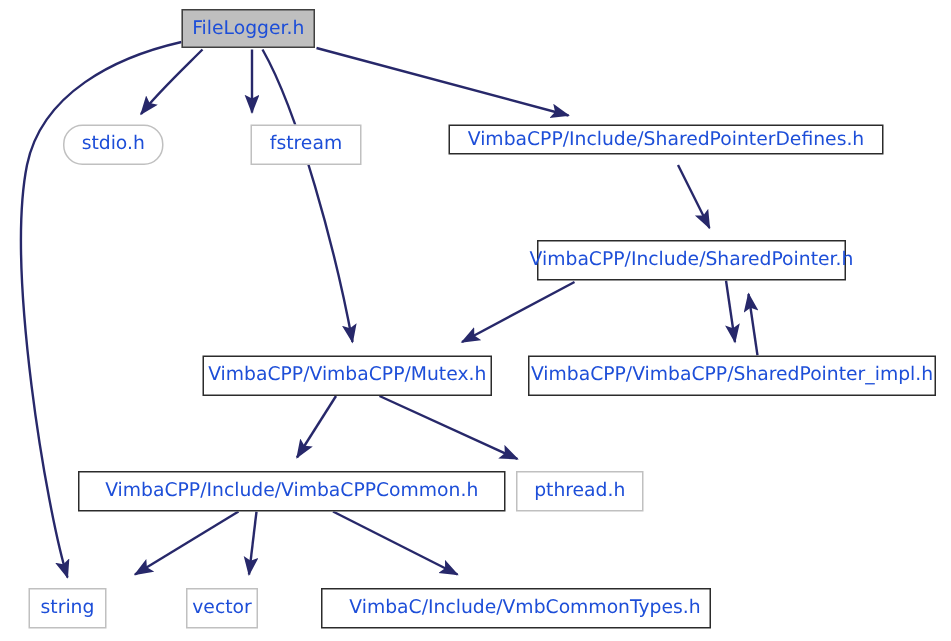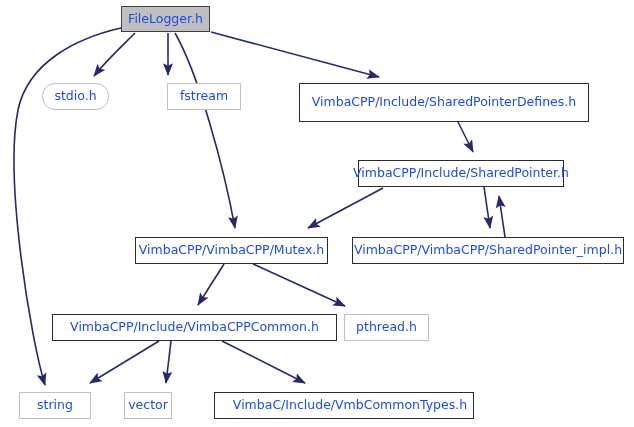--- a/index.html
+++ b/index.html
@@ -81,39 +81,39 @@
   <div id="node-group">
       <div class="graph-node current" style="left: 121px; top: 6px; width: 89px; height: 26px;">
         <span class="node-label">FileLogger.h</span>
       </div>
       <div class="graph-node" style="left: 42px; top: 83px; width: 67px; height: 27px; border-radius: 13px;">
         <span class="node-label">stdio.h</span>
       </div>
       <div class="graph-node" style="left: 131px; top: 83px; width: 74px; height: 27px; margin-left: 36px;">
         <span class="node-label">fstream</span>
       </div>
-      <div class="graph-node strong" style="left: 299px; top: 83px; width: 290px; height: 39px;">
+      <div class="graph-node strong" style="left: 299px; top: 83px; width: 290px; height: 20px;">
         <span class="node-label">VimbaCPP/Include/SharedPointerDefines.h</span>
       </div>
       <div class="graph-node strong" style="left: 358px; top: 160px; width: 206px; height: 27px;">
         <span class="node-label">VimbaCPP/Include/SharedPointer.h</span>
       </div>
       <div class="graph-node strong" style="left: 135px; top: 237px; width: 193px; height: 27px;">
         <span class="node-label">VimbaCPP/VimbaCPP/Mutex.h</span>
       </div>
       <div class="graph-node strong" style="left: 352px; top: 237px; width: 272px; height: 27px;">
         <span class="node-label">VimbaCPP/VimbaCPP/SharedPointer_impl.h</span>
       </div>
       <div class="graph-node strong" style="left: 52px; top: 314px; width: 285px; height: 27px;">
         <span class="node-label">VimbaCPP/Include/VimbaCPPCommon.h</span>
       </div>
       <div class="graph-node" style="left: 344px; top: 314px; width: 85px; height: 27px;">
         <span class="node-label">pthread.h</span>
       </div>
-      <div class="graph-node" style="left: 19px; top: 392px; width: 72px; height: 27px;">
+      <div class="graph-node" style="left: 19px; top: 392px; width: 52px; height: 27px;">
         <span class="node-label">string</span>
       </div>
       <div class="graph-node" style="left: 124px; top: 392px; width: 48px; height: 27px;">
         <span class="node-label">vector</span>
       </div>
       <div class="graph-node strong" style="left: 214px; top: 392px; width: 260px; height: 27px; padding-left: 12px;">
         <span class="node-label">VimbaC/Include/VmbCommonTypes.h</span>
       </div>
     </div>
 

